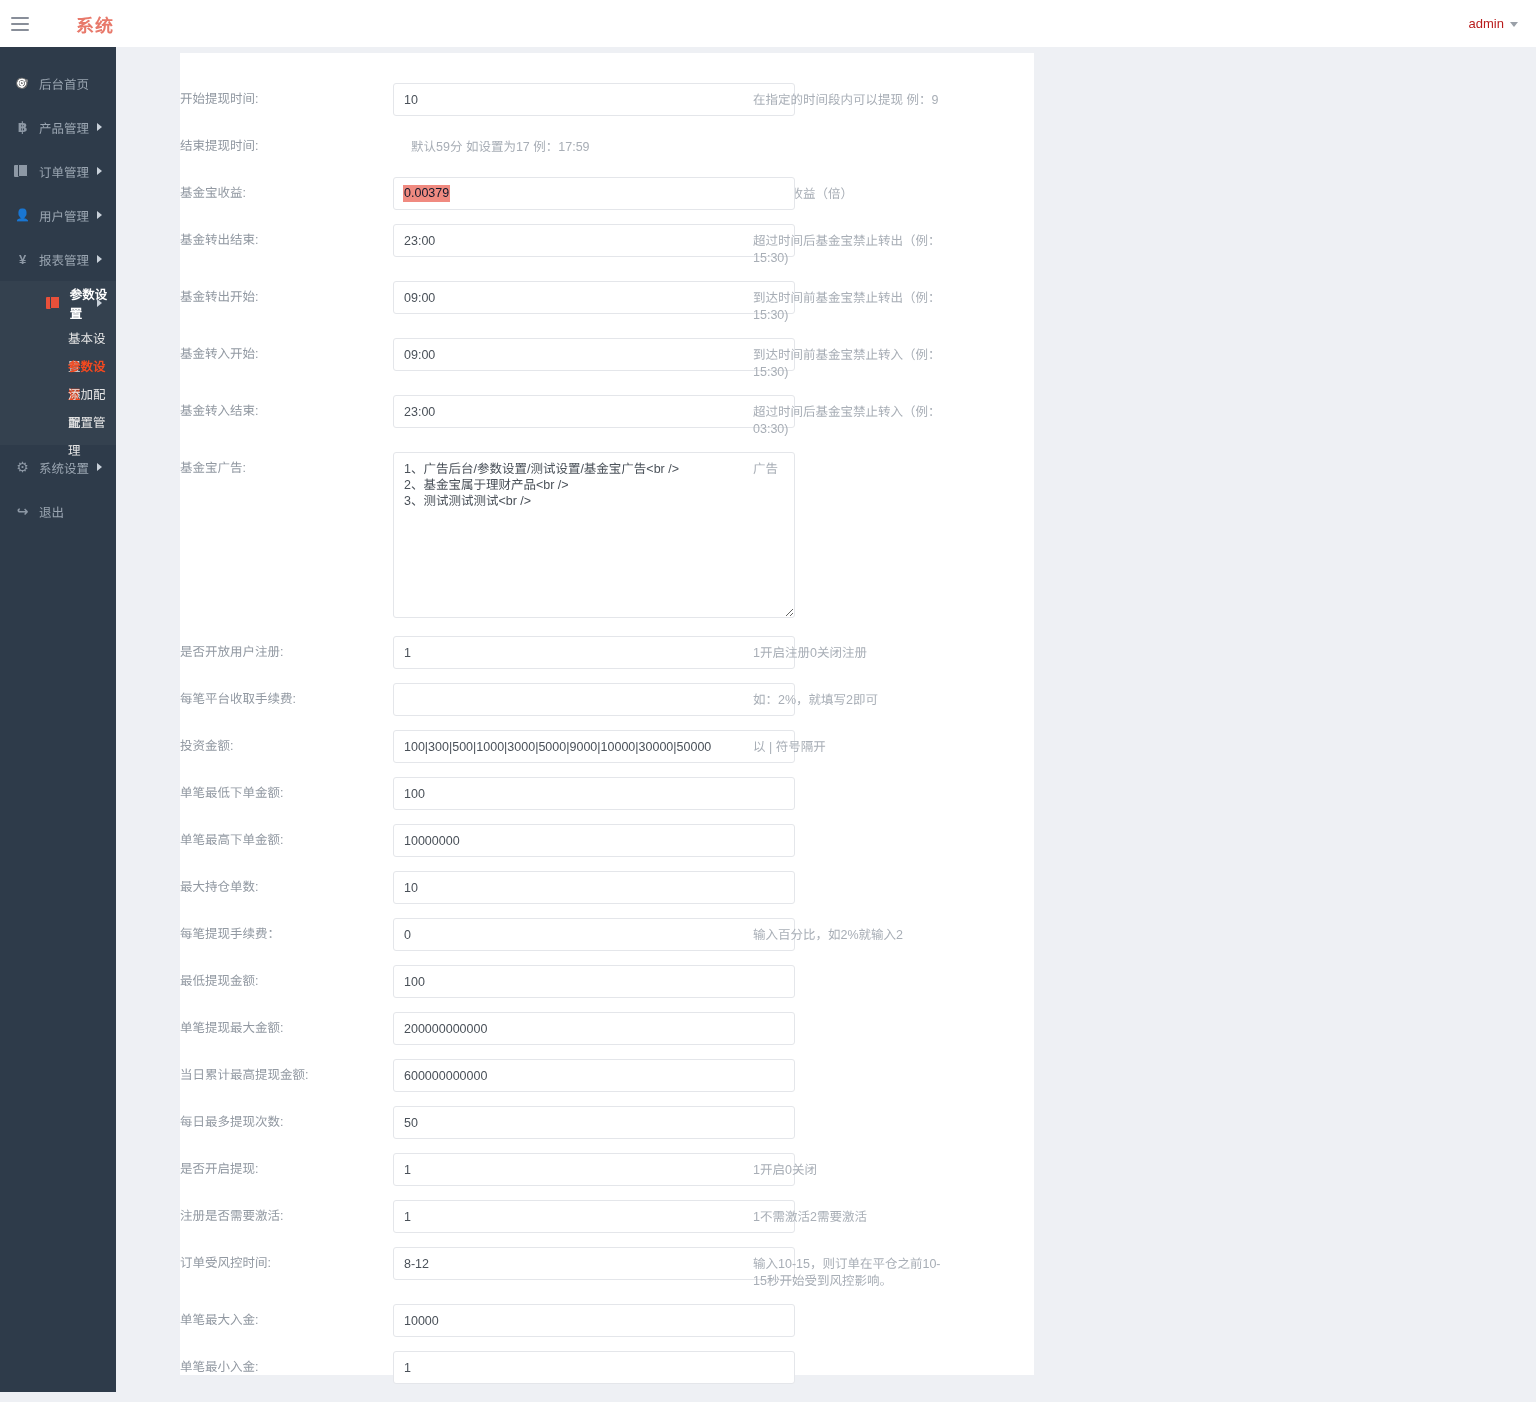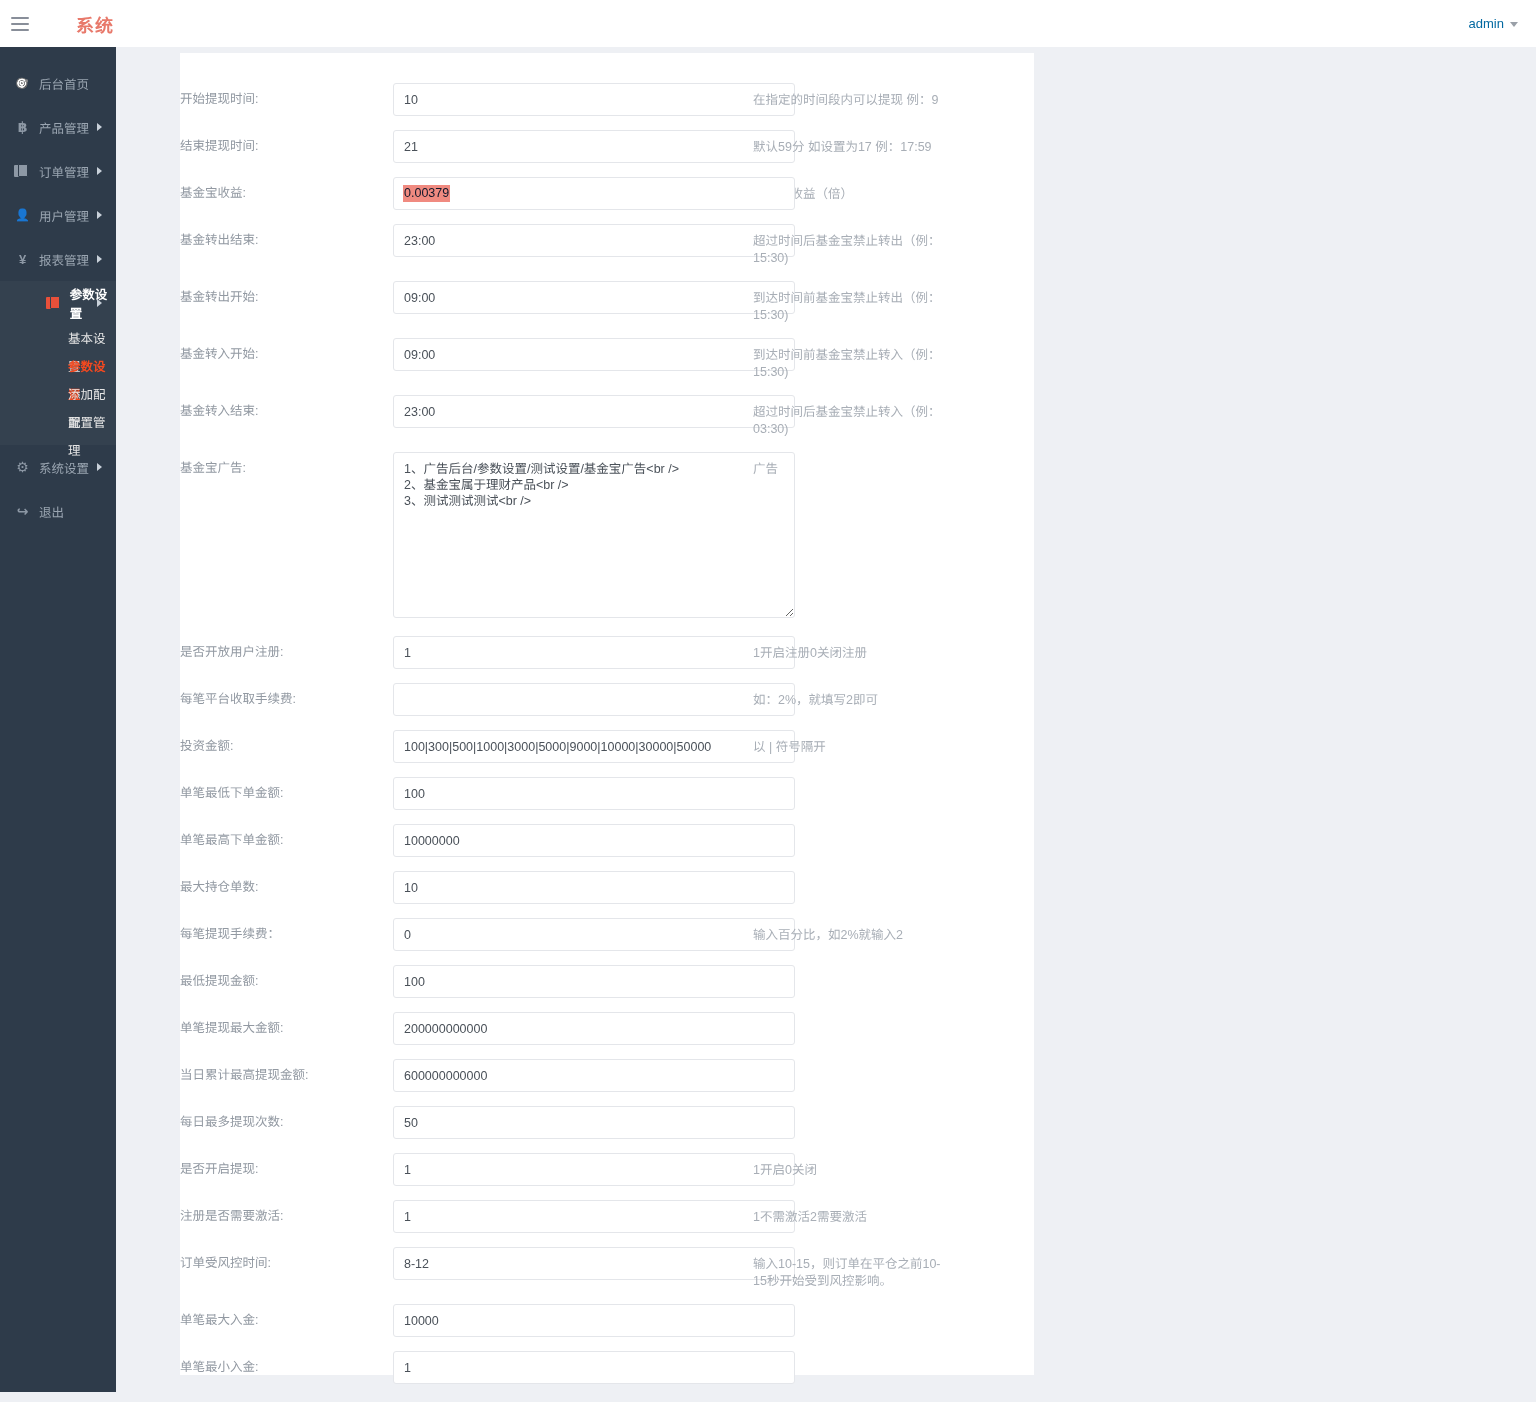--- a/index.html
+++ b/index.html
@@ -25,21 +25,21 @@
     display: flex; flex-direction: column; justify-content: space-between;
     cursor: pointer;
   }
   #hamburger i { display: block; height: 2px; background: #888e99; border-radius: 1px; }
   #brand {
     font-size: 18px; font-weight: bold; color: #e8796b;
     letter-spacing: 1px;
   }
   #admin-menu {
     margin-left: auto; margin-right: 18px;
-    font-size: 13px; color: #0369a1;
+    font-size: 13px; color: #b91c1c;
     display: flex; align-items: center; gap: 6px;
     cursor: pointer;
   }
   #admin-menu .caret {
     width: 0; height: 0;
     border-left: 4px solid transparent;
     border-right: 4px solid transparent;
     border-top: 5px solid #9aa0a8;
     margin-top: 2px;
   }
@@ -248,21 +248,20 @@
 <div id="content">
   <div id="card">
     <div id="form">
         <div class="row">
           <div class="label">开始提现时间:</div>
           <div class="field"><input type="text" class="txt" value="10" style=""></div>
           <div class="hint">在指定的时间段内可以提现 例：9</div>
         </div>
         <div class="row">
           <div class="label">结束提现时间:</div>
-          <div class="field"><input type="text" class="txt" value="21" style=""></div>
           <div class="hint">默认59分 如设置为17 例：17:59</div>
         </div>
         <div class="row">
           <div class="label">基金宝收益:</div>
           <div class="field">
             <div class="sel-wrap">
               <div class="box"></div>
               <span class="sel-text">0.00379</span>
             </div>
           </div>

